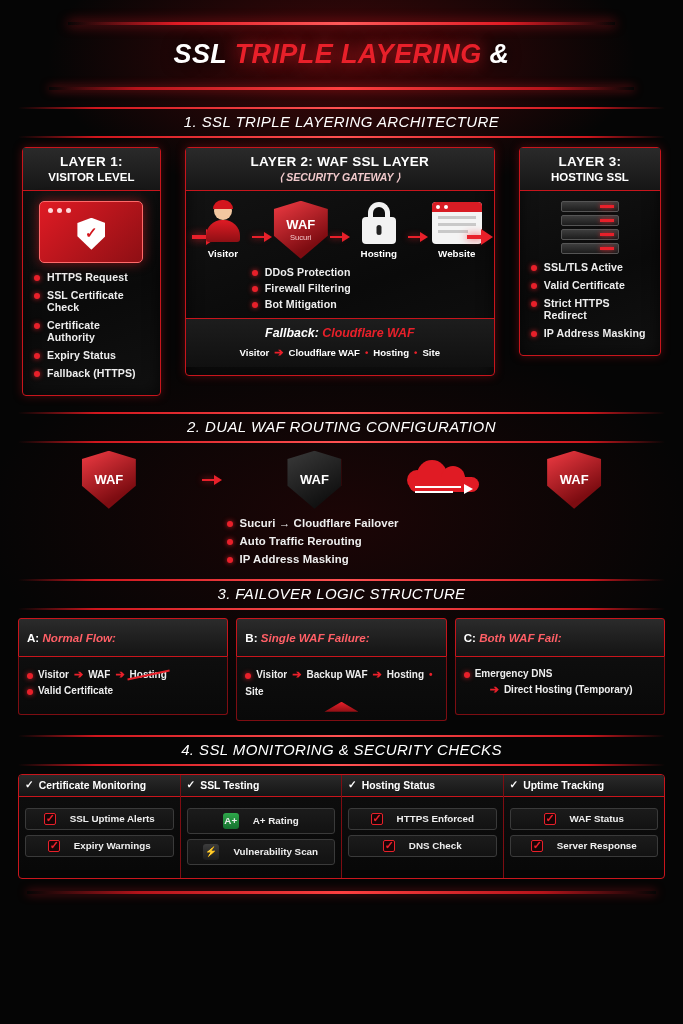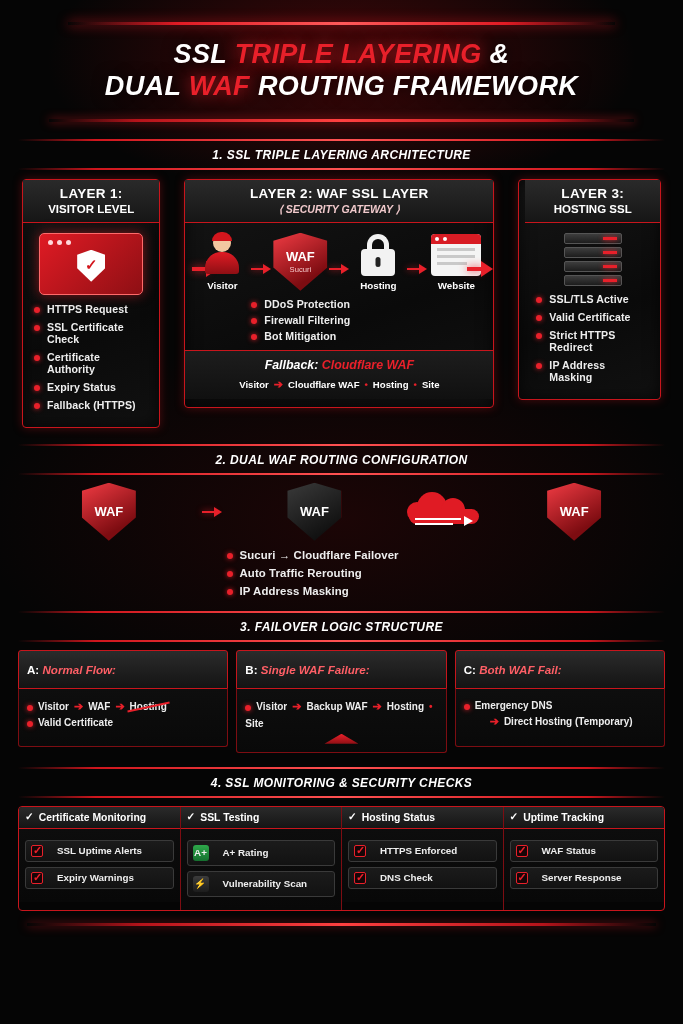--- a/index.html
+++ b/index.html
@@ -44,21 +44,21 @@
     padding: 6px 0 7px;
   }
   .sec-bar:before, .sec-bar:after {
     content: ""; position: absolute; left: 0; right: 0; height: 2px;
     background: linear-gradient(90deg, rgba(0,0,0,0), #cf161d 12%, #ff5252 50%, #cf161d 88%, rgba(0,0,0,0));
   }
   .sec-bar:before { top: 0; }
   .sec-bar:after { bottom: 0; }
   .sec-bar span {
     display: inline-block;
-    font-weight: bold; font-style: italic; font-size: 12px;
+    font-weight: normal; font-style: italic; font-size: 15px;
     letter-spacing: .4px; color: #fff;
   }
 
   
   .card {
     background: linear-gradient(160deg, #151515, #0a0a0a 60%, #111 100%);
     border: 1.6px solid #c8151c;
     border-radius: 4px;
     box-shadow: 0 0 10px rgba(200,21,28,.35), inset 0 0 16px rgba(0,0,0,.7);
   }
@@ -80,21 +80,21 @@
   }
   .bul span { font-size: 10.6px; color: #eee; font-weight: bold; letter-spacing: .1px; }
 
   
   .layers {
     display: flex; align-items: flex-start; gap: 12px;
     margin: 9px 22px 16px; position: relative;
   }
   .l1box { width: 162px; }
   .l2box { width: 324px; margin-left: 12px; }
-  .l3box { width: 166px; margin-left: 12px; padding-left: 6px; }
+  .l3box { width: 166px; margin-left: 12px; }
 
   .l1-body { padding: 10px 11px 10px; }
   .shieldcard {
     width: 104px; height: 62px; margin: 0 auto 8px;
     border-radius: 5px;
     background: linear-gradient(135deg, #e01b24, #8e0f14);
     border: 1px solid #ff6a6a;
     position: relative;
     box-shadow: 0 0 12px rgba(224,27,36,.55);
   }
@@ -271,21 +271,21 @@
     background: linear-gradient(180deg, #2a2a2a, #151515);
     border-bottom: 1.4px solid #c8151c;
     padding: 5px 6px; display: flex; align-items: center; gap: 5px;
   }
   .s4head span { font-size: 10.4px; font-weight: bold; color: #fff; }
   .tick { color: #e8202a; font-size: 11px; font-weight: bold; line-height: 1; }
   .s4body { padding: 6px 6px 8px; background: linear-gradient(180deg, #0d0d0d, #080808); }
   .chk {
     display: flex; align-items: center; gap: 14px; margin: 5px 0;
     background: linear-gradient(180deg, #1b1b1b, #121212);
-    border: 1px solid #3a3a3a; border-radius: 3px; padding: 4px 5px;
+    border: 1px solid #3a3a3a; border-radius: 3px; padding: 4px 5px; justify-content: center;
   }
   .chk .box {
     width: 12px; height: 12px; border: 1.4px solid #e8202a; border-radius: 2px;
     background: #170507; position: relative; flex: none;
   }
   .chk .box:after {
     content: "✓"; position: absolute; left: 1px; top: -2px; font-size: 11px; color: #e8202a;
   }
   .chk span { font-size: 9.8px; color: #eee; font-weight: bold; }
   .badge {
@@ -317,23 +317,20 @@
 </head>
 <body>
 
 <div class="page">
 
   <div class="hdr">
     <div class="hdr-rule"></div>
     <div class="title">
       <div>
         <span>SSL </span><span class="red">TRIPLE LAYERING</span><span> &amp;</span>
-      </div>
-      <div>
-        <span>DUAL </span><span class="red">WAF</span><span> ROUTING FRAMEWORK</span>
       </div>
     </div>
     <div class="hdr-rule2"></div>
   </div>
 
   <div class="sec-wrap">
     <div class="sec-bar"><span>1. SSL TRIPLE LAYERING ARCHITECTURE</span></div>
   </div>
 
   <div class="layers">

